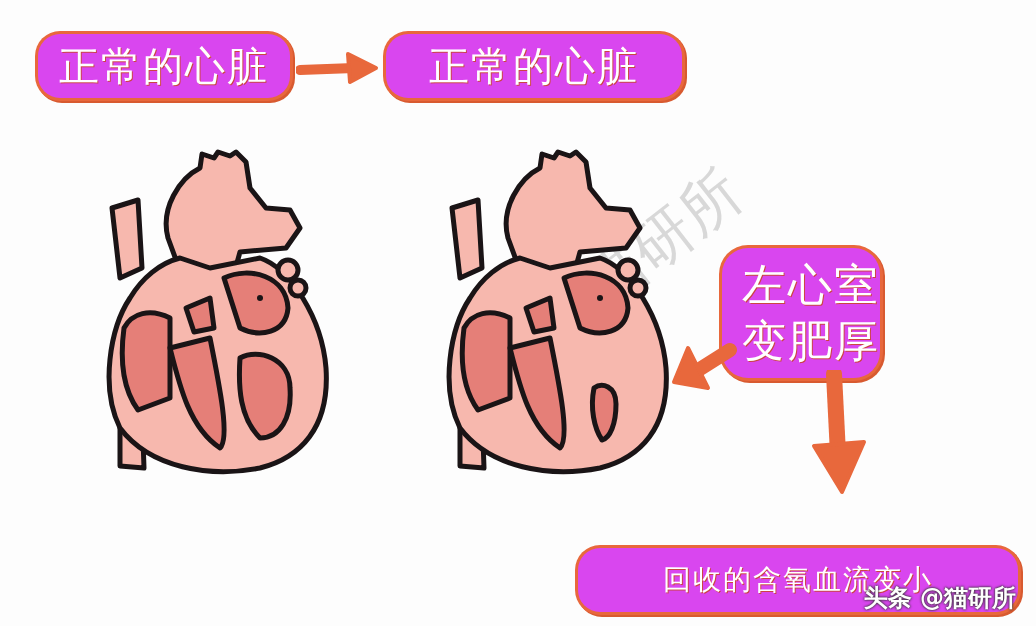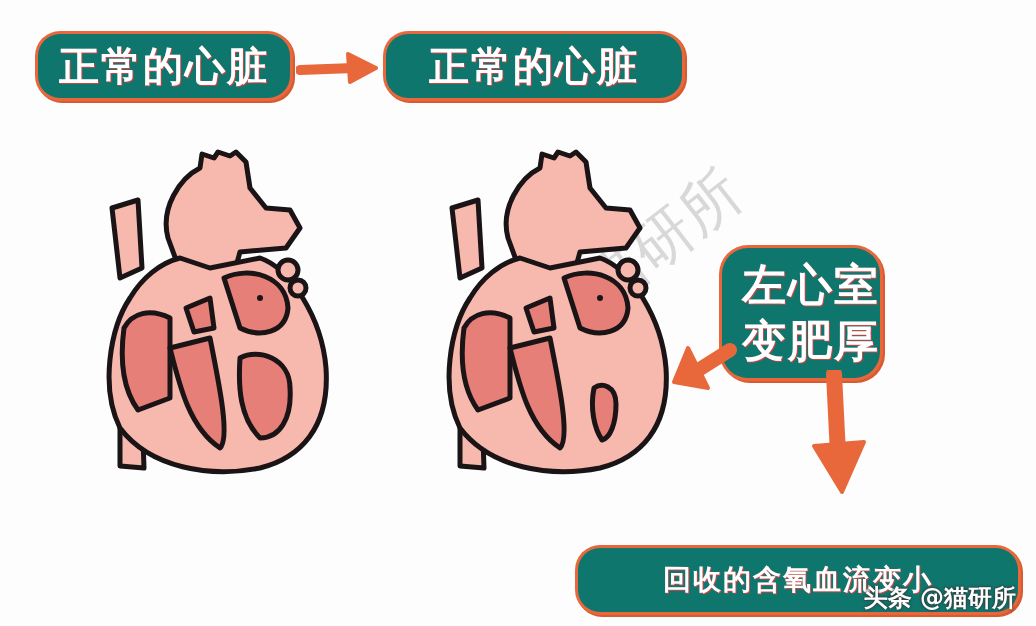--- a/index.html
+++ b/index.html
@@ -1,18 +1,18 @@
 <!DOCTYPE html>
 <html><head>
 <meta charset="utf-8">
 <style>
   html, body { margin:0; padding:0; }
   body { width:1036px; height:626px; background:#fdfdfd; position:relative; overflow:hidden;
          font-family:"DejaVu Sans","Liberation Sans",sans-serif; }
-  .label { position:absolute; background:#0f766e; color:#fff; font-weight:bold;
+  .label { position:absolute; background:#d946ef; color:#fff; font-weight:normal;
            border-radius:22px; display:flex; align-items:center; justify-content:center;
            box-shadow: 0 0 0 3px #e8683c, 2px 2px 0 3px #d85a30; letter-spacing:2px; }
   .label span { text-shadow: 1px 1px 0 #c44; }
   #lbl-normal { left:38px; top:34px; width:252px; height:64px; font-size:40px; }
   #lbl-hcm { left:386px; top:34px; width:296px; height:64px; font-size:40px; }
   #lbl-lv { left:722px; top:248px; width:158px; height:130px; font-size:44px; flex-direction:column; line-height:56px; border-radius:26px;align-items:flex-end; }
   #lbl-result { left:578px; top:548px; width:440px; height:64px; font-size:28px; }
   .heart { position:absolute; }
   #heart-normal { left:90px; top:148px; }
   #heart-hcm { left:430px; top:148px; }

